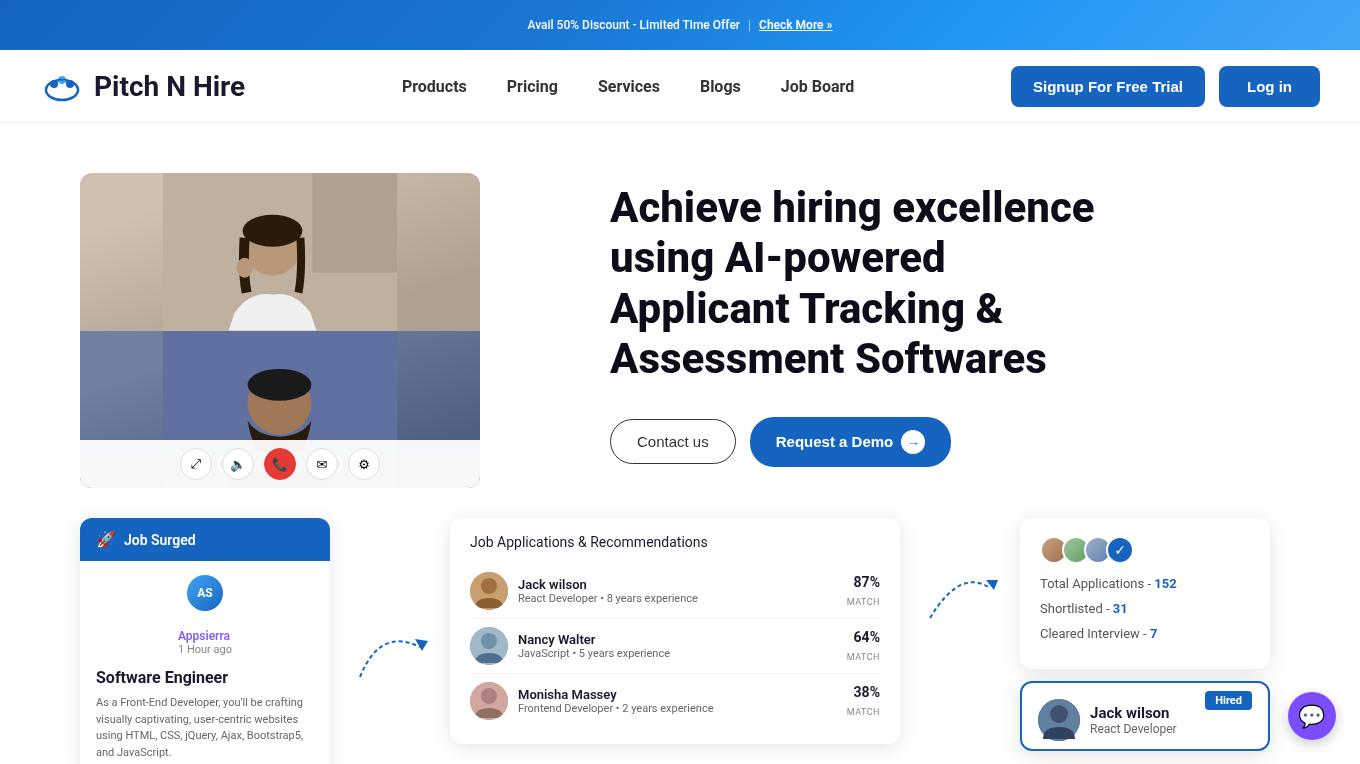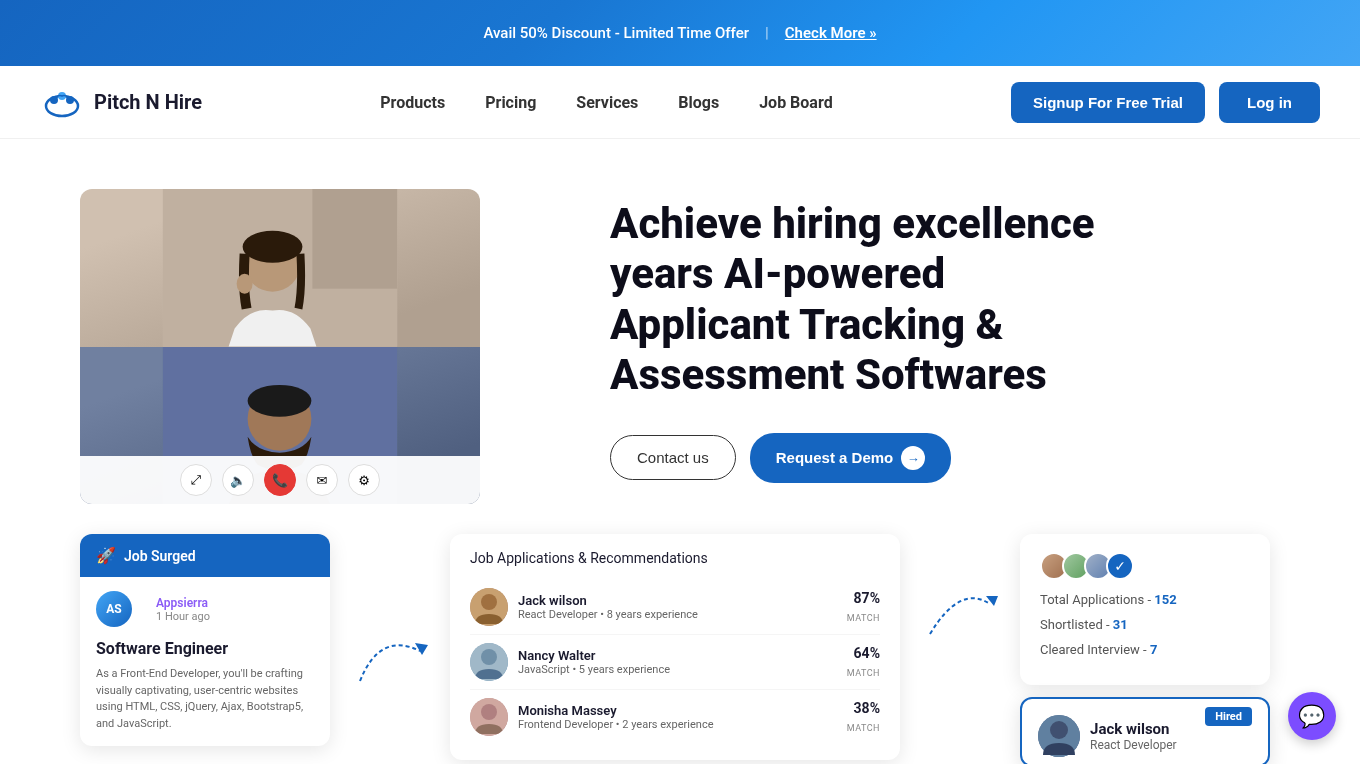--- a/index.html
+++ b/index.html
@@ -3,27 +3,26 @@
   <meta charset="utf-8">
   <style>
     * { margin: 0; padding: 0; box-sizing: border-box; }
     body { font-family: -apple-system, BlinkMacSystemFont, 'Segoe UI', Roboto, sans-serif; width: 1360px; overflow-x: hidden; }
 
     
     .top-banner {
       background: linear-gradient(135deg, #1565c0 0%, #1976d2 40%, #2196f3 70%, #42a5f5 100%);
       color: white;
       text-align: center;
-      padding: 24px 20px;
-      font-size: 15px;
+      padding: 18px 20px;
+      font-size: 12px;
       font-weight: 500;
       display: flex;
       align-items: center;
       justify-content: center;
-      gap: 8px;
       min-height: 48px;
     }
     .top-banner a {
       color: white;
       text-decoration: underline;
       font-weight: 600;
     }
     .banner-divider {
       color: rgba(255,255,255,0.6);
       margin: 0 8px;
@@ -45,21 +44,21 @@
       display: flex;
       align-items: center;
       gap: 10px;
       text-decoration: none;
     }
     .logo-icon {
       width: 44px;
       height: 44px;
     }
     .logo-text {
-      font-size: 20px;
+      font-size: 28px;
       font-weight: 700;
       color: #1a1a2e;
     }
     .nav-links {
       display: flex;
       align-items: center;
       gap: 40px;
       list-style: none;
     }
     .nav-links a {
@@ -298,22 +297,23 @@
     }
     .rocket-icon {
       font-size: 16px;
     }
     .job-surged-body {
       padding: 14px 16px;
     }
     .company-row {
       display: flex;
       align-items: center;
-      gap: 24px;
+      gap: 18px;
       margin-bottom: 12px;
+      flex-direction: column;
     }
     .company-avatar {
       width: 36px;
       height: 36px;
       border-radius: 50%;
       background: linear-gradient(135deg, #42a5f5, #1565c0);
       color: white;
       font-size: 12px;
       font-weight: 700;
       display: flex;
@@ -657,21 +657,21 @@
         <button class="ctrl-btn end-call">📞</button>
         <button class="ctrl-btn">✉</button>
         <button class="ctrl-btn">⚙</button>
       </div>
     </div>
   </div>
 
   <div class="hero-right">
     <h1 class="hero-headline">
       <span>Achieve hiring excellence</span><br>
-      <span>years AI-powered</span><br>
+      <span>using AI-powered</span><br>
       <span>Applicant Tracking &amp;</span><br>
       <span>Assessment Softwares</span>
     </h1>
 
     <div class="hero-cta-row">
       <button class="btn-contact">Contact us</button>
       <button class="btn-demo">
         <span>Request a Demo</span>
         <span class="btn-demo-arrow">→</span>
       </button>

